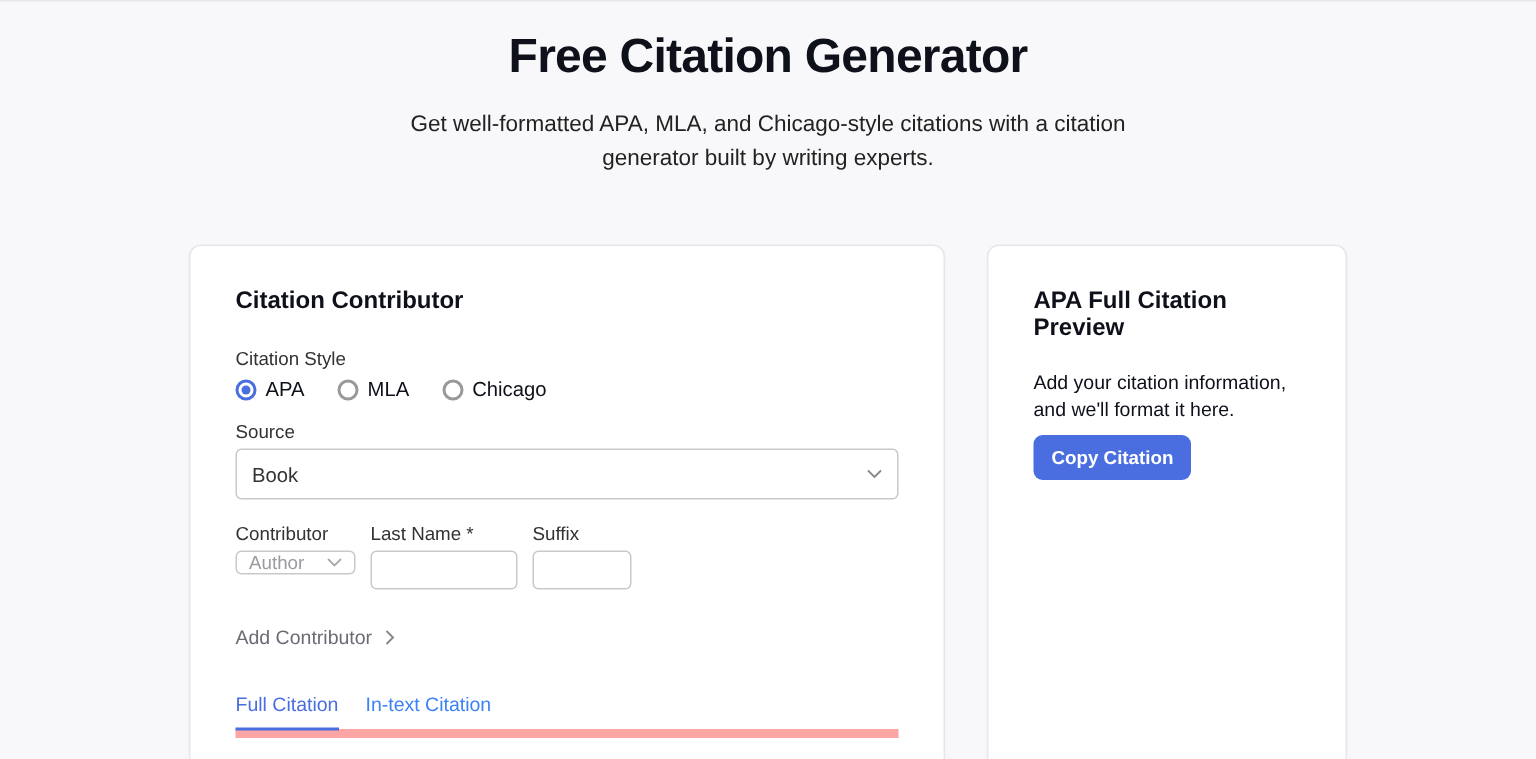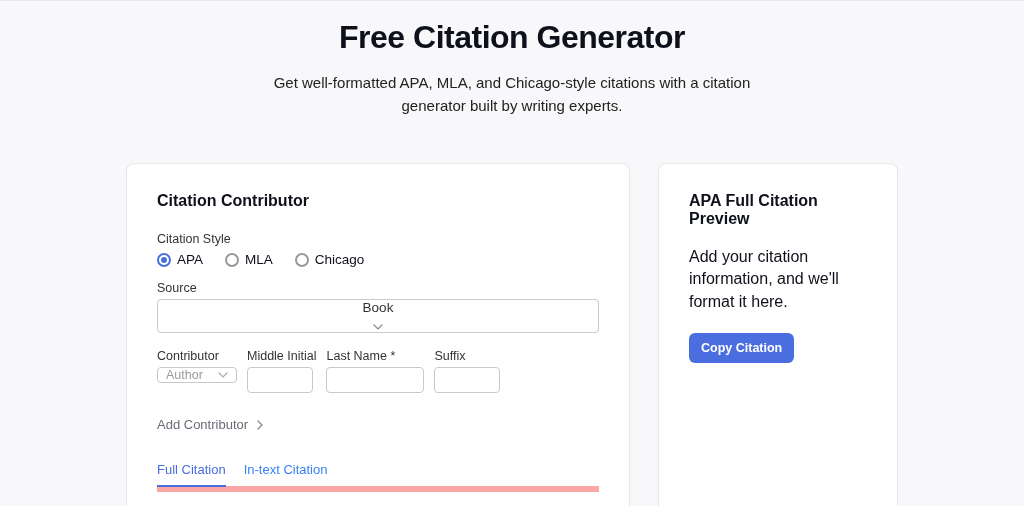--- a/index.html
+++ b/index.html
@@ -30,37 +30,37 @@
     .radio-row { display: flex; gap: 22px; margin-top:6px; margin-bottom: 14px;}
     .radio-item { display: flex; align-items: center; gap: 6px; font-size:13.5px; cursor:pointer;}
     .radio-outer {
       width: 14px; height: 14px; border-radius: 50%; border: 2px solid #999; display:inline-flex;align-items:center;justify-content:center;
     }
     .radio-outer.selected { border-color: #4a6ee0; }
     .radio-inner { width: 6px; height: 6px; border-radius:50%; background:#4a6ee0; }
     .select-box {
       width: 100%; height: 34px; border: 1px solid #c9c9cc; border-radius: 4px;
       padding: 0 10px; display:flex; align-items:center; justify-content:space-between;
-      font-size:13.5px; color:#333; margin-top:4px; margin-bottom:16px; cursor:pointer;flex-direction:column;
+      font-size:13.5px; color:#333; margin-top:4px; margin-bottom:16px; cursor:pointer;
     }
     .chev { width: 10px; height: 10px; }
     .contrib-row { display:flex; gap:10px; margin-top:4px; }
     .contrib-col { display:flex; flex-direction:column; }
     .contrib-col .field-label { white-space:nowrap; }
     .txt-input { height:26px; border:1px solid #c9c9cc; border-radius:4px; padding:0 6px; font-size:13px;}
     .author-sel {
       width:80px; height:16px; border:1px solid #c9c9cc; border-radius:4px;
       display:flex; align-items:center; justify-content:space-between; padding:0 8px;
       font-size:12.5px; color:#9a9aa0;
     }
     .add-contrib { display:flex; align-items:center; gap:8px; font-size:13px; color:#6b6b76; margin-top:24px; cursor:pointer;}
     .tabs { display:flex; gap:18px; border-bottom:6px solid #fca5a5; margin-top:22px; }
     .tab { font-size:13px; padding:8px 0; color:#3b82f6; cursor:pointer;}
     .tab.active { color:#4a6ee0; border-bottom:2px solid #4a6ee0; margin-bottom:-1px; font-weight:500;}
-    .prev-text { font-size:16px; line-height:1.4; margin-top:-4px; margin-bottom:20px;}
+    .prev-text { font-size:13px; line-height:1.4; margin-top:-4px; margin-bottom:8px;}
     .copy-btn {
       background:#4a6ee0; color:#fff; border:none; border-radius:6px;
       height:30px; padding:0 12px; font-size:12.5px; font-weight:600; cursor:pointer;
     }
   </style>
 </head>
 <body>
 
 <div class="top-divider"></div>
 <div class="hero">
@@ -103,24 +103,20 @@
       <div class="contrib-col">
         <span class="field-label">Contributor</span>
         <div class="author-sel">
           <span>Author</span>
           <svg class="chev" viewBox="0 0 10 10">
               <path d="M1 3 L5 7 L9 3" stroke="#aaa" stroke-width="1.2" fill="none" stroke-linecap="round"></path>
             </svg>
         </div>
       </div>
       <div class="contrib-col">
-        <span class="field-label">Middle Initial</span>
-        <input class="txt-input" style="width: 66px;">
-      </div>
-      <div class="contrib-col">
         <span class="field-label">Last Name *</span>
         <input class="txt-input" style="width: 98px;">
       </div>
       <div class="contrib-col">
         <span class="field-label">Suffix</span>
         <input class="txt-input" style="width: 66px;">
       </div>
     </div>
 
     <div class="add-contrib">

